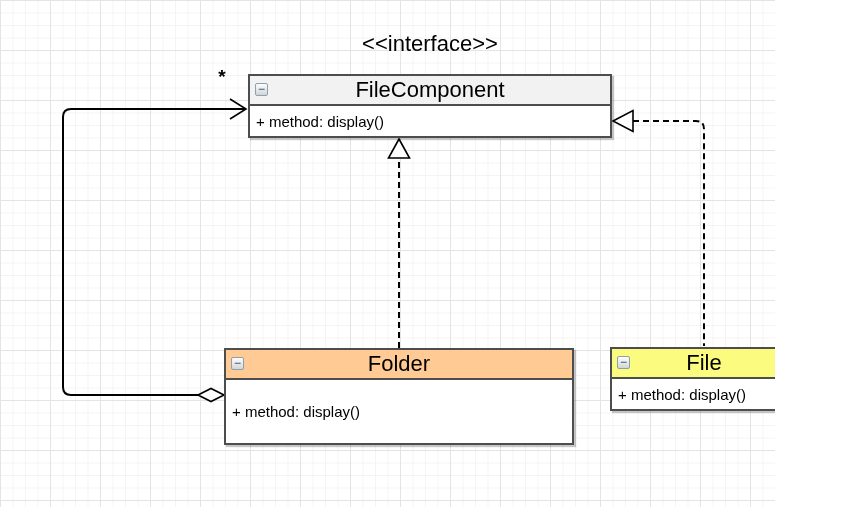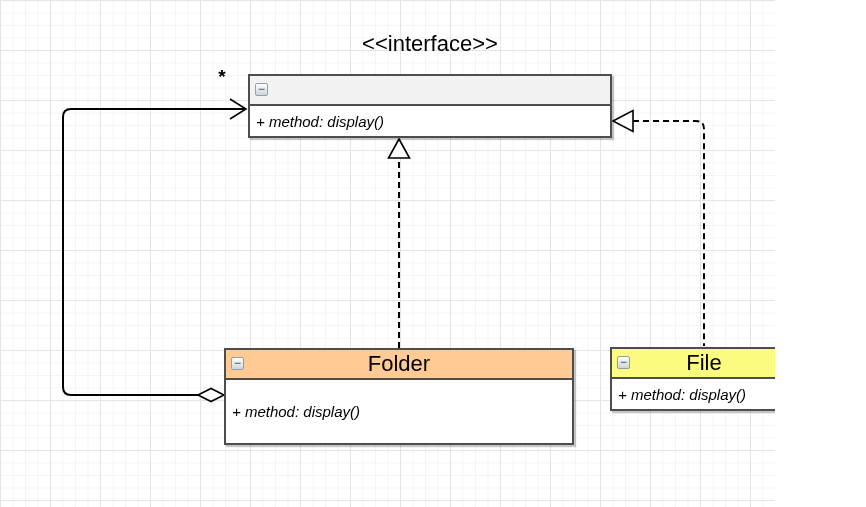--- a/index.html
+++ b/index.html
@@ -91,21 +91,20 @@
     background: #ffffff;
   }
   .member-row {
     flex: 1;
     display: flex;
     align-items: center;
     padding-left: 6px;
     font-size: 15px;
     color: #000000;
     white-space: nowrap;
-    font-style: italic;
   }
 </style>
 </head>
 <body>
 
 <div id="canvas">
 
   <svg id="connectors" viewBox="0 0 866 507" xmlns="http://www.w3.org/2000/svg">
 
     <g>
@@ -125,20 +124,21 @@
     </g>
   </svg>
 
   <div id="interface-label" class="floating-label">&lt;&lt;interface&gt;&gt;</div>
 
   <div id="multiplicity-label" class="floating-label">*</div>
 
   <div class="class-box" id="box-filecomponent">
     <div class="class-header" style="background-color: rgb(242, 242, 242);">
       <span class="collapse-icon">−</span>
+      <span class="class-title">FileComponent</span>
     </div>
     <div class="class-body">
       <div class="member-row">+ method: display()</div>
     </div>
   </div>
 
   <div class="class-box" id="box-folder">
     <div class="class-header" style="background-color: rgb(255, 202, 148);">
       <span class="collapse-icon">−</span>
       <span class="class-title">Folder</span>

